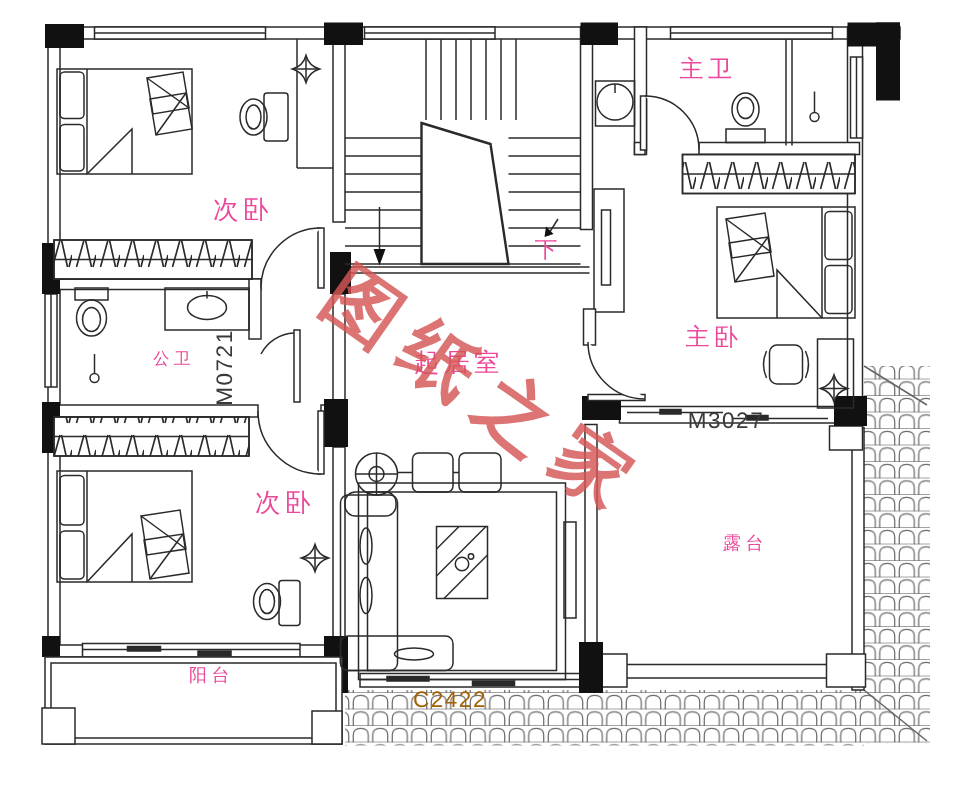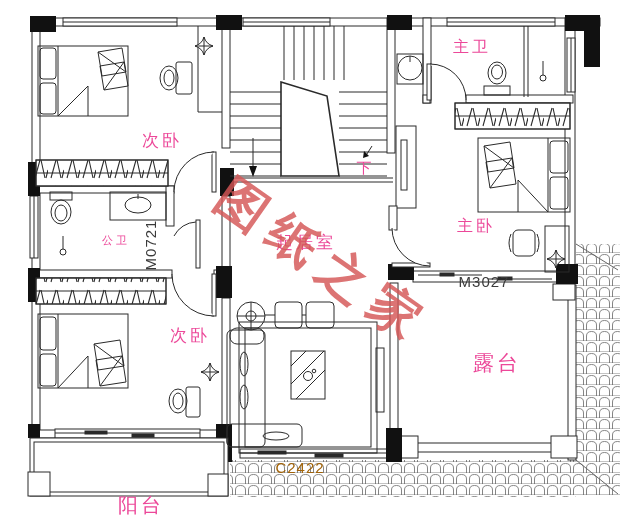--- a/index.html
+++ b/index.html
@@ -363,23 +363,23 @@
       <line x1="-9" y1="0" x2="9" y2="0"></line>
           <line x1="0" y1="-9" x2="0" y2="9"></line>
     </g>
   </g>
 </svg>
 
 <div class="lbl" style="left:162px;top:140px">次卧</div>
 <div class="lbl" style="left:116px;top:240px;font-size:11px">公卫</div>
 <div class="lbl code vert" style="left:150px;top:245px">M0721</div>
 <div class="lbl" style="left:190px;top:335px">次卧</div>
-<div class="lbl" style="left:141px;top:505px;font-size:20px">阳台</div>
+<div class="lbl" style="left:141px;top:450px;font-size:12px">阳台</div>
 <div class="lbl" style="left:306px;top:242px">起居室</div>
 <div class="lbl" style="left:472px;top:47px;font-size:16px">主卫</div>
 <div class="lbl" style="left:476px;top:226px;font-size:16px">主卧</div>
 <div class="lbl code" style="left:484px;top:281px">M3027</div>
-<div class="lbl" style="left:497px;top:362px;font-size:21px">露台</div>
+<div class="lbl" style="left:497px;top:362px;font-size:12px">露台</div>
 <div class="lbl small" style="left:364px;top:167px">下</div>
 <div class="lbl code" style="left:300px;top:467px;color:#a16207">C2422</div>
 <div id="watermark">图纸之家</div>
 
 </div>
 
 </body></html>

